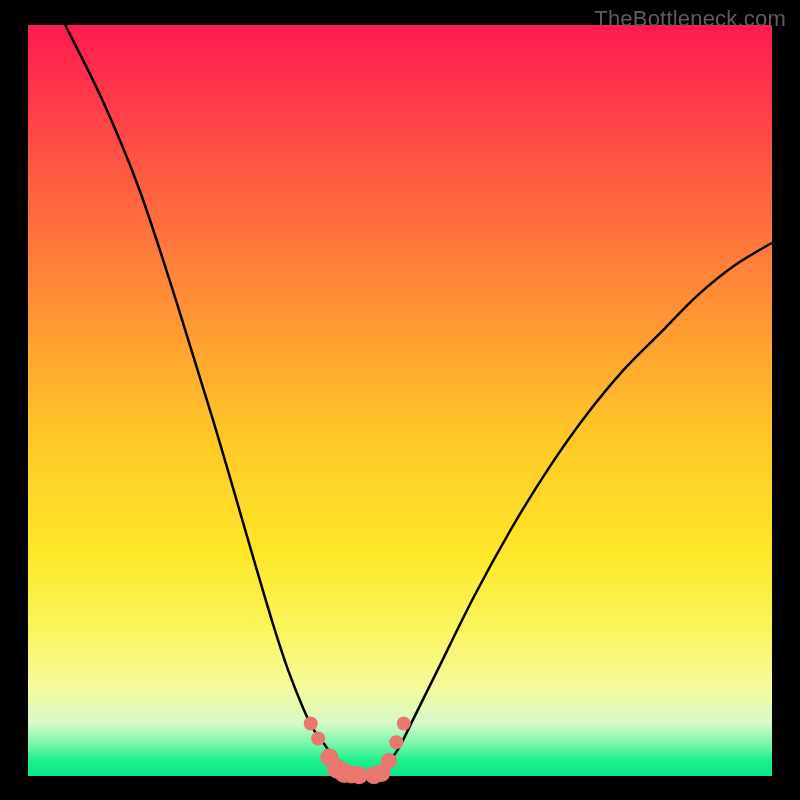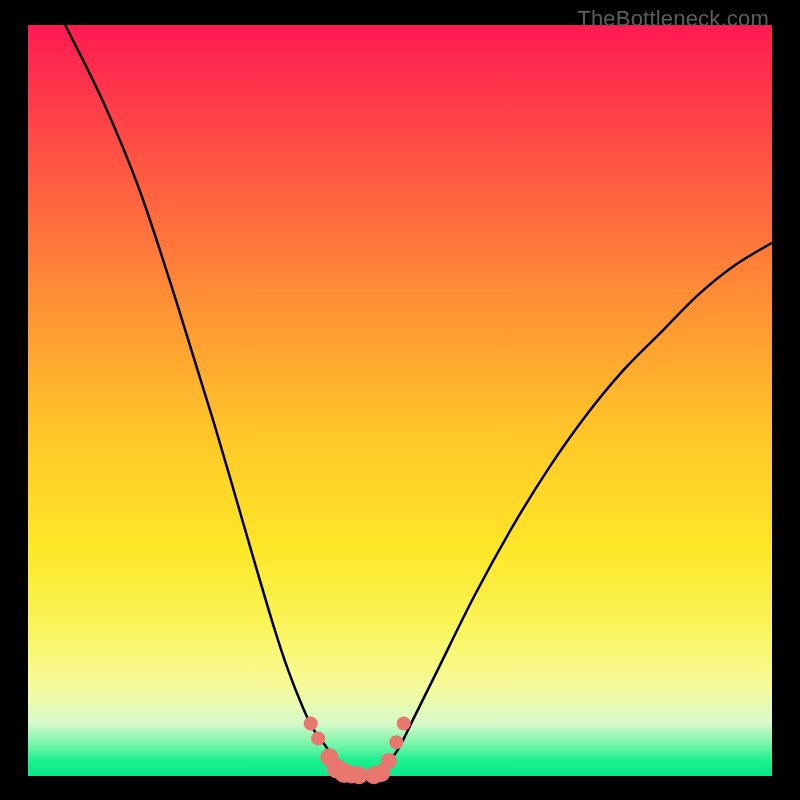--- a/index.html
+++ b/index.html
@@ -27,21 +27,21 @@
       #f7fa9a 88%,
       #d7f9c9 93%,
       #6ef5a7 96%,
       #1af08e 98%,
       #0ce88a 100%
     );
   }
   .watermark {
     position: absolute;
     top: 6px;
-    right: 31px;
+    right: 14px;
     font-family: Arial, Helvetica, sans-serif;
     font-size: 22px;
     color: #5d5d5d;
     letter-spacing: 0.2px;
     font-weight: 500;
   }
   svg.curves {
     position: absolute;
     left: 0;
     top: 0;

